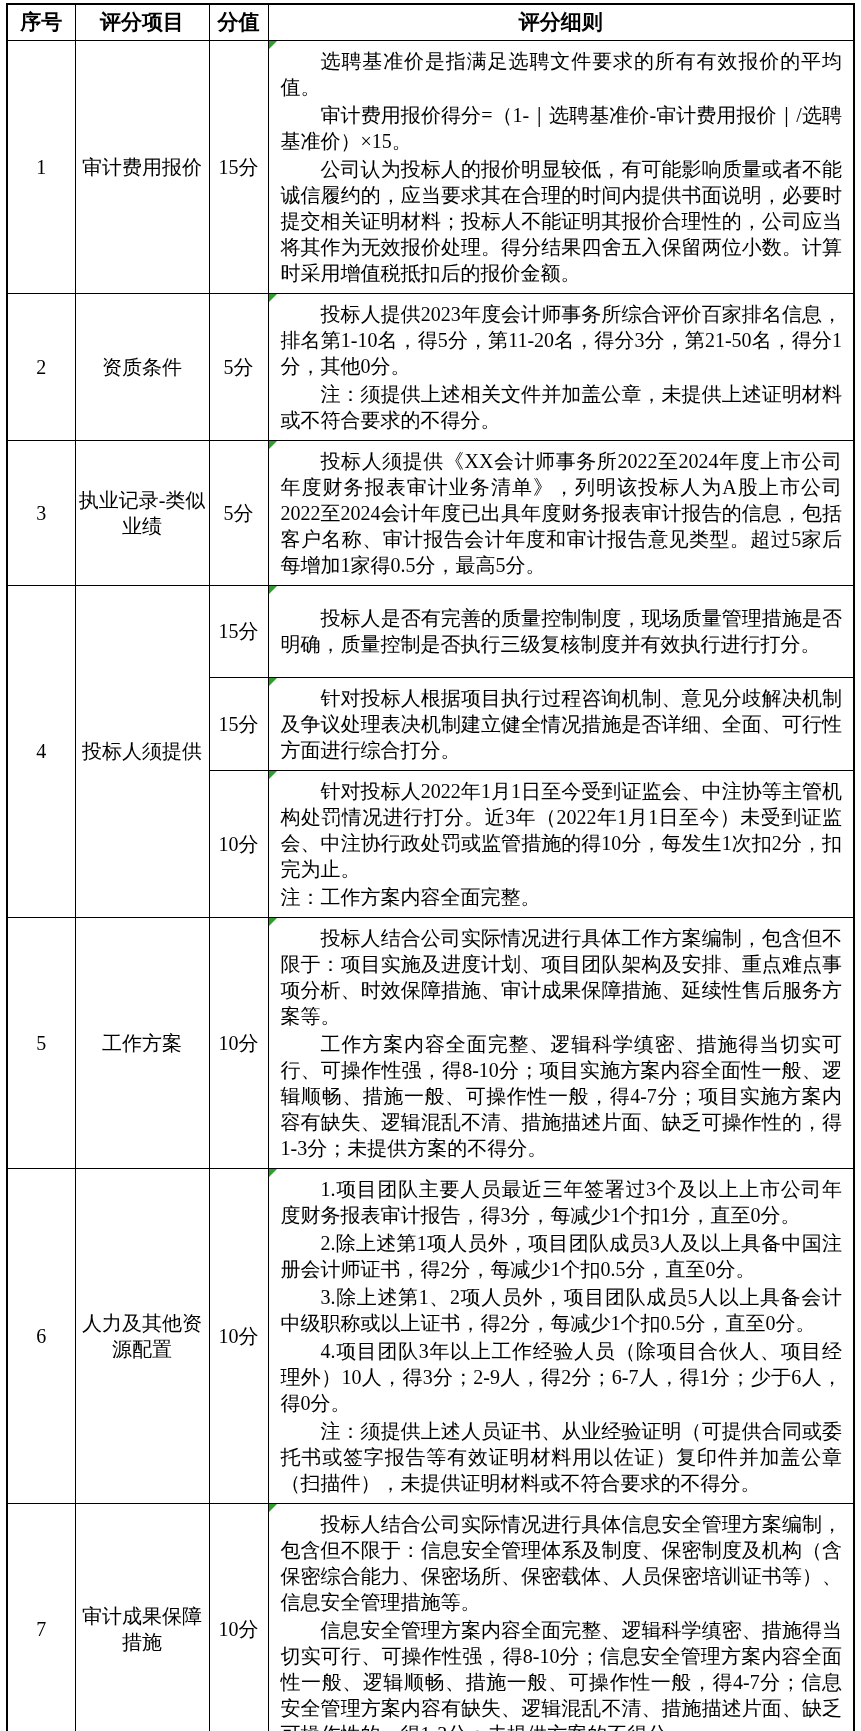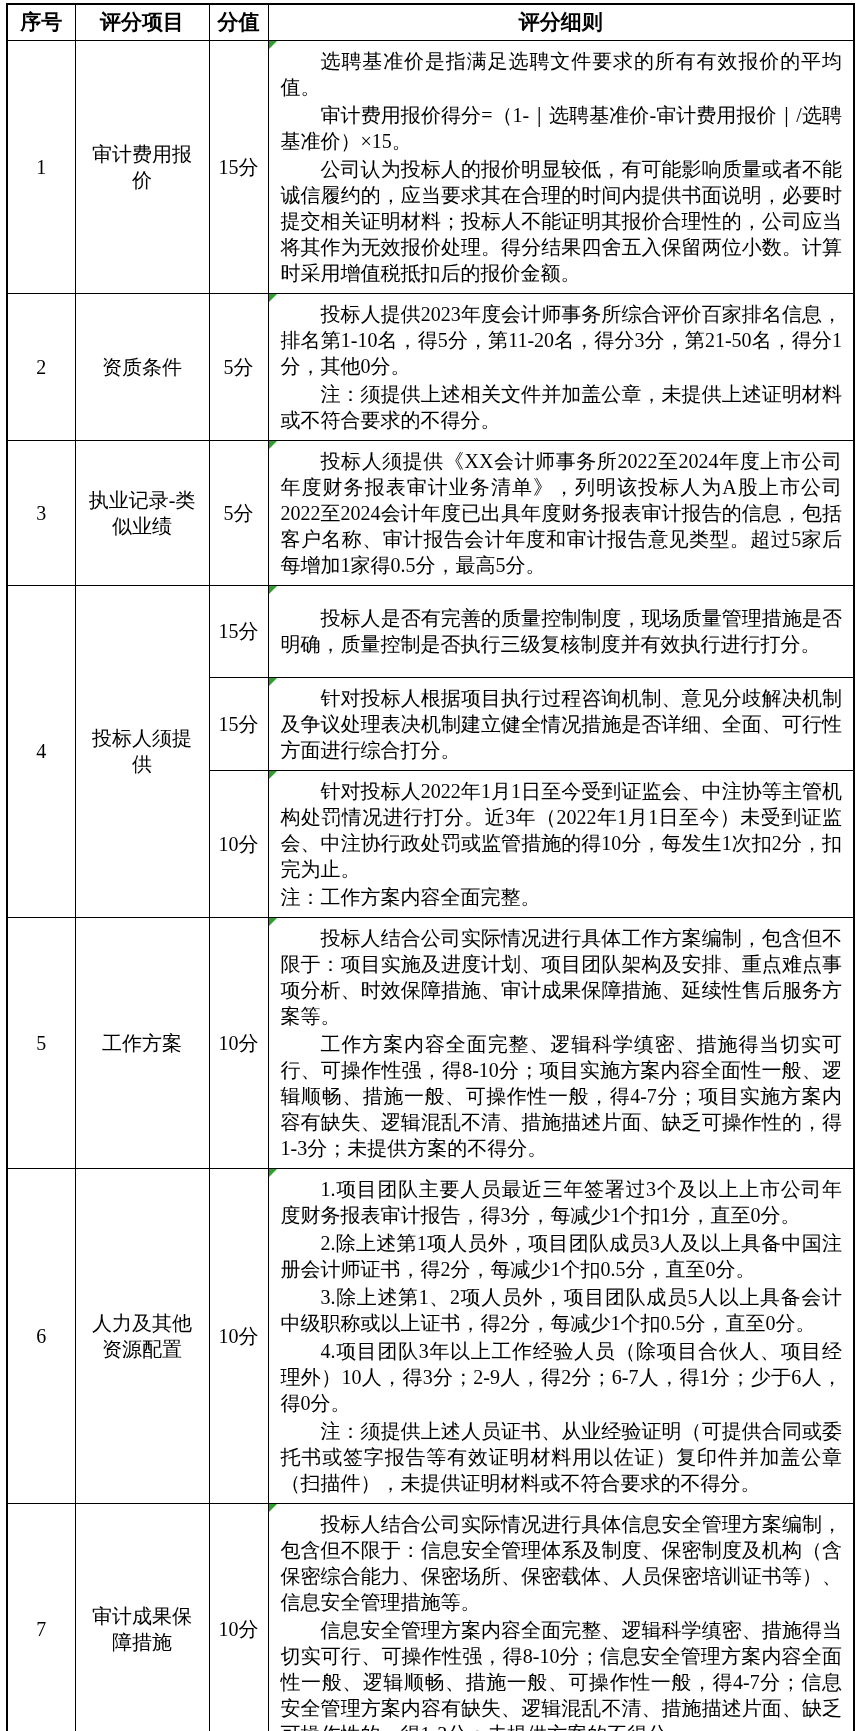--- a/index.html
+++ b/index.html
@@ -38,21 +38,21 @@
   }
   .score-table th {
     font-weight: bold;
     font-size: 21px;
     height: 36px;
     padding: 2px 4px;
   }
   td.no-cell, td.item-cell, td.score-cell {
     text-align: center;
   }
-  td.item-cell { padding: 4px 12px; }
+  td.item-cell { padding: 4px 2px; }
   td.detail-cell {
     position: relative;
     text-align: justify;
     padding: 5px 9px 5px 10px;
   }
   td.detail-cell .p {
     margin: 2px;
     text-indent: 2em;
   }
   td.detail-cell .p.no-indent {

